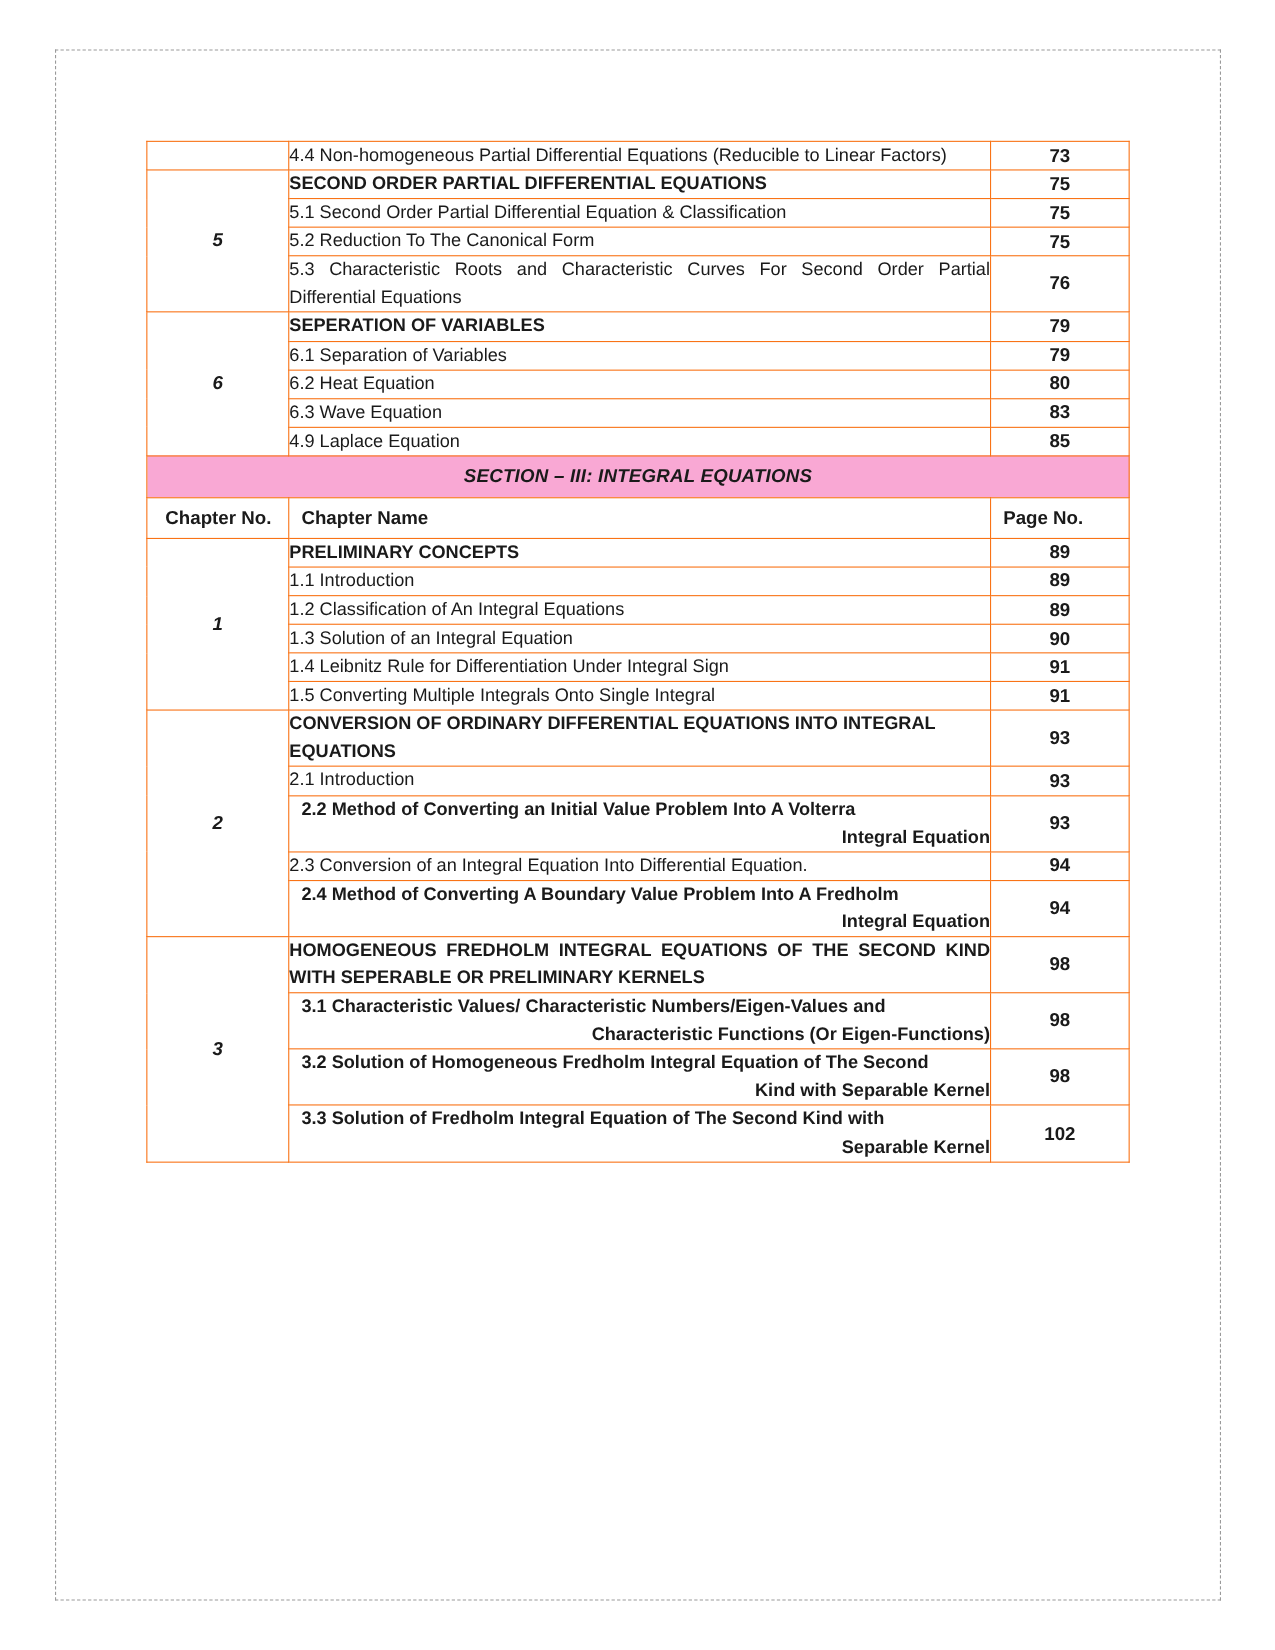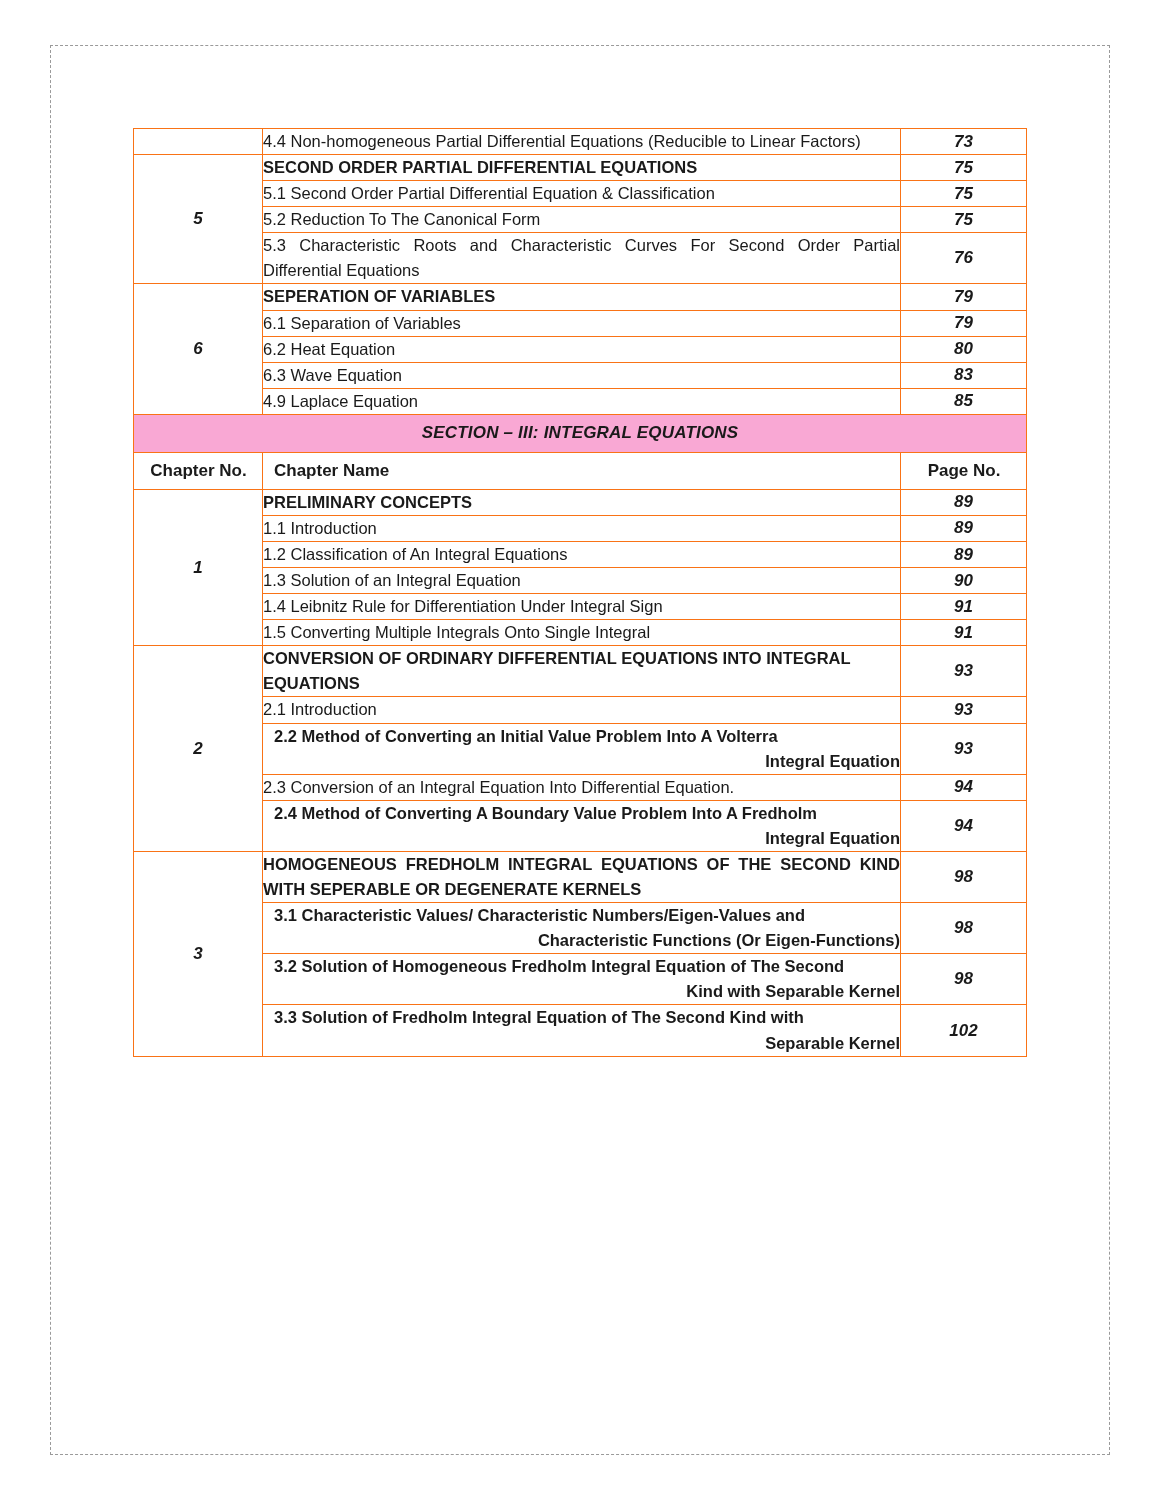--- a/index.html
+++ b/index.html
@@ -53,21 +53,20 @@
 
   td.ch-num {
     text-align: center;
     font-style: italic;
     font-weight: bold;
     font-size: 17px;
   }
 
   td.ch-page {
     text-align: center;
-    font-style: italic;
     font-weight: bold;
     font-size: 17px;
   }
 
   td.ch-name {
     padding: 7px 9px 7px 11px;
     font-size: 16.5px;
     line-height: 1.52;
     text-align: left;
   }
@@ -105,21 +104,21 @@
   }
 
   
   tr.colhead td {
     font-weight: bold;
     font-size: 17px;
     padding: 8px 10px 8px 11px;
   }
   tr.colhead td.h-num { text-align: center; }
   tr.colhead td.h-name { text-align: left; }
-  tr.colhead td.h-page { text-align: center; }
+  tr.colhead td.h-page { }
 
   .thickline td { border-top: 1px solid #6d6d6d; }
 </style>
 </head>
 <body>
 
 <div id="page-frame"></div>
 
 <div id="toc-wrap">
   <table class="toc">
@@ -235,21 +234,21 @@
       <tr>
         <td class="ch-name hang">
           <span class="l1">2.4 Method of Converting A Boundary Value Problem Into A Fredholm</span>
           <span class="l2">Integral Equation</span>
         </td>
         <td class="ch-page">94</td>
       </tr>
 
       <tr class="thickline">
         <td class="ch-num" rowspan="4">3</td>
-        <td class="ch-name head justify">HOMOGENEOUS FREDHOLM INTEGRAL EQUATIONS OF THE SECOND KIND WITH SEPERABLE OR DEGENERATE KERNELS</td>
+        <td class="ch-name head justify">HOMOGENEOUS FREDHOLM INTEGRAL EQUATIONS OF THE SECOND KIND WITH SEPERABLE OR PRELIMINARY KERNELS</td>
         <td class="ch-page">98</td>
       </tr>
       <tr>
         <td class="ch-name hang">
           <span class="l1">3.1 Characteristic Values/ Characteristic Numbers/Eigen-Values and</span>
           <span class="l2">Characteristic Functions (Or Eigen-Functions)</span>
         </td>
         <td class="ch-page">98</td>
       </tr>
       <tr>

